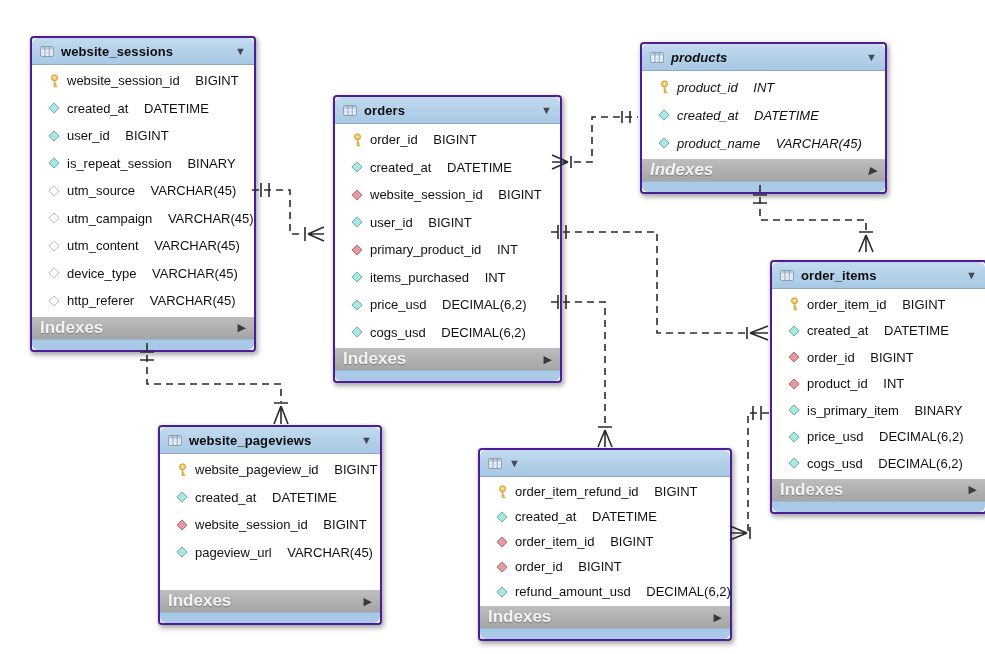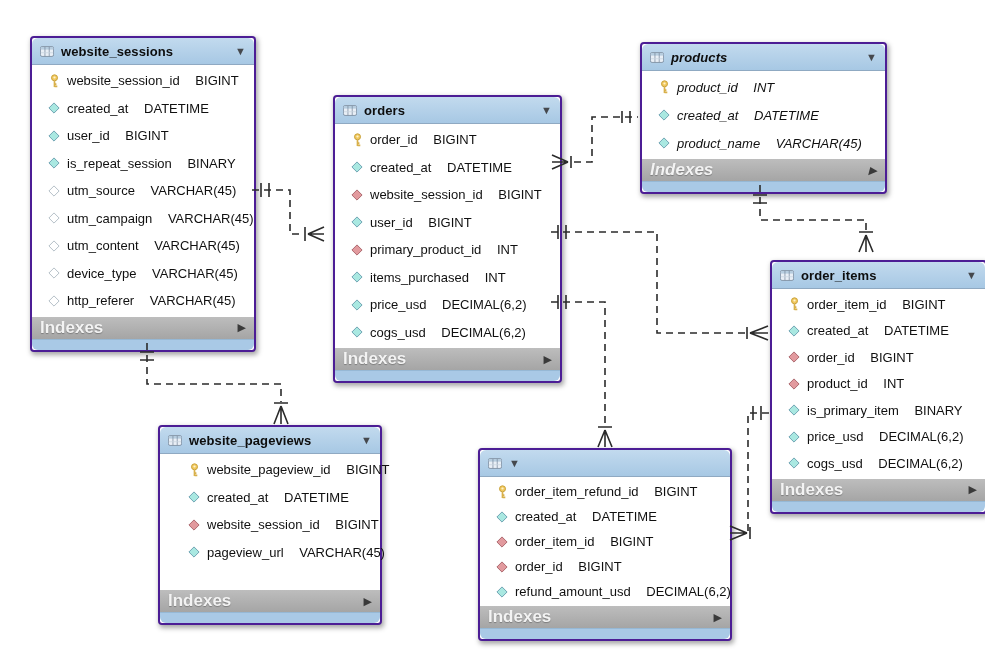--- a/index.html
+++ b/index.html
@@ -290,21 +290,21 @@
           <svg width="17" height="13" viewBox="0 0 17 13">
             <rect x="0.5" y="0.5" width="16" height="12" rx="2" fill="#e9eff6" stroke="#77899c"></rect>
             <rect x="1" y="1" width="15" height="3.2" fill="#b7cddf"></rect>
             <path d="M6,1 V12.3 M11.2,1 V12.3" stroke="#77899c" stroke-width="0.9"></path>
             <path d="M1,8 H16" stroke="#c7d3df" stroke-width="0.9"></path>
           </svg>
         </span>
       <span class="tw-title">website_pageviews</span>
       <span class="tw-collapse">▼</span>
     </div>
-    <div class="tw-body" style="min-height:132px;margin-left:12px;">
+    <div class="tw-body" style="min-height:132px;">
         <div class="tw-row"><span class="col-icon">
             <svg width="13" height="14" viewBox="0 0 13 14">
               <circle cx="6.5" cy="3.8" r="3" fill="#f2c95e" stroke="#c9a23c" stroke-width="1"></circle>
               <circle cx="6.5" cy="3.5" r="1.1" fill="#fdf3cf"></circle>
               <path d="M6.5,6.8 V13 M6.5,12.4 H9.3 M6.5,10.2 H8.4" stroke="#d8b04a" stroke-width="1.7" fill="none"></path>
             </svg>
           </span><span>website_pageview_id</span>&nbsp;<span>BIGINT</span></div>
         <div class="tw-row"><span class="col-icon">
             <svg width="12" height="12" viewBox="0 0 12 12">
               <path d="M6,0.9 L11.1,6 L6,11.1 L0.9,6 Z" fill="#a9e8e1" stroke="#6fa4b2" stroke-width="1"></path>

